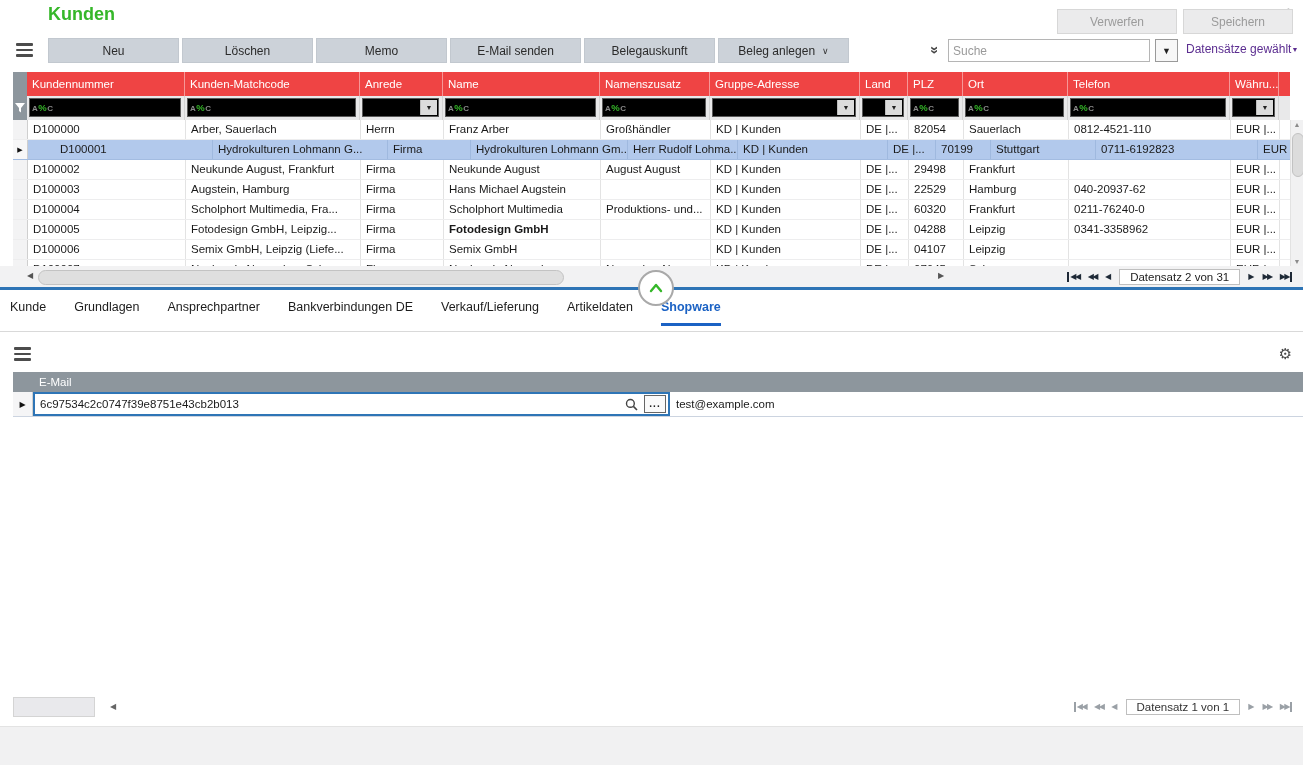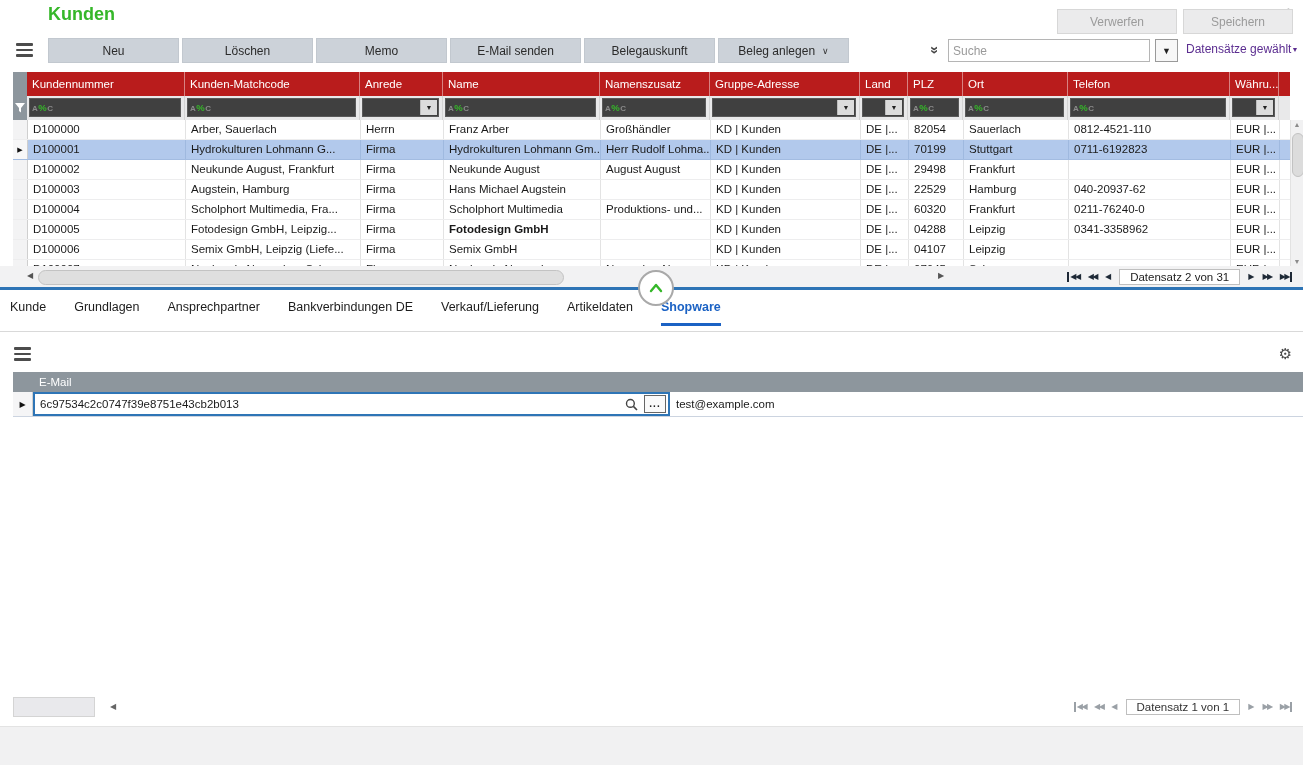--- a/index.html
+++ b/index.html
@@ -23,28 +23,28 @@
   .search-box{left:948px;top:39px;width:202px;height:23px;box-sizing:border-box;border:1px solid #b5b5b5;
           font-size:12px;padding:0 4px;color:#333;outline:none;}
   .search-box::placeholder{color:#9a9a9a;}
   .search-dd{left:1155px;top:39px;width:23px;height:23px;box-sizing:border-box;border:1px solid #9a9a9a;
           background:#f7f7f7;display:flex;align-items:center;justify-content:center;font-size:9px;color:#222;cursor:pointer;}
   .records-select{left:1186px;top:42px;font-size:12px;color:#5b2d90;cursor:pointer;display:flex;align-items:center;gap:0;}
   .records-select .caret{font-size:7px;}
   
   .grid{left:13px;top:72px;width:1277px;height:194px;overflow:hidden;}
   .grow,.ghead,.gfilter{display:flex;width:1277px;}
-  .ghead{height:24px;background:#b91c1c;}
+  .ghead{height:24px;background:#ef4444;}
   .hcell{flex:none;box-sizing:border-box;color:#fff;font-size:11.5px;line-height:24px;padding-left:5px;
          border-right:1px solid rgba(255,255,255,.45);white-space:nowrap;overflow:hidden;cursor:pointer;}
   .corner{flex:none;width:14px;background:#8d969d;}
   .gfilter{height:24px;background:#e9e9ea;}
   .fcell{flex:none;box-sizing:border-box;height:24px;padding:2px 3px 2px 2px;border-right:1px solid #d4d4d4;}
   .fgutter{flex:none;width:14px;background:#8d969d;display:flex;align-items:center;justify-content:center;cursor:pointer;}
-  .fbox{height:19px;box-sizing:border-box;background:#404040;border:1px solid #5a5a5a;position:relative;
+  .fbox{height:19px;box-sizing:border-box;background:#000000;border:1px solid #5a5a5a;position:relative;
         display:flex;align-items:center;cursor:text;}
   .azc{font-size:8px;font-weight:bold;color:#8a8a8a;padding-left:2px;letter-spacing:.5px;}
   .azc .pct{color:#35b729;font-size:9.5px;}
   .ddb{position:absolute;right:1px;top:1px;bottom:1px;width:16px;background:#dcdcdc;border-left:1px solid #bdbdbd;
        display:flex;align-items:center;justify-content:center;font-size:7px;color:#222;cursor:pointer;}
   .grow{height:20px;background:#fff;border-bottom:1px solid #ededee;box-sizing:border-box;cursor:default;}
   .gcell{flex:none;box-sizing:border-box;font-size:11.5px;line-height:19px;padding-left:5px;
          border-right:1px solid #e3e3e3;white-space:nowrap;overflow:hidden;}
   .rgutter{flex:none;width:14px;background:#f3f3f4;border-right:1px solid #cfcfcf;
            display:flex;align-items:center;justify-content:center;font-size:7px;color:#111;}
@@ -239,21 +239,21 @@
         <div class="gcell" style="width: 150px;">KD | Kunden</div>
         <div class="gcell" style="width: 48px;">DE |...</div>
         <div class="gcell" style="width: 55px;">82054</div>
         <div class="gcell" style="width: 105px;">Sauerlach</div>
         <div class="gcell" style="width: 162px;">0812-4521-110</div>
         <div class="gcell" style="width: 49px;">EUR |...</div>
         <div class="gcell" style="width: 11px; border-right: none;"></div>
       </div>
       <div class="grow sel">
         <div class="rgutter">▶</div>
-        <div class="gcell" style="width: 158px;">D100001</div>
+        <div class="gcell" style="width: 158px; margin-left: 27px;">D100001</div>
         <div class="gcell" style="width: 175px;">Hydrokulturen Lohmann G...</div>
         <div class="gcell" style="width: 83px;">Firma</div>
         <div class="gcell" style="width: 157px;">Hydrokulturen Lohmann Gm...</div>
         <div class="gcell" style="width: 110px;">Herr Rudolf Lohma...</div>
         <div class="gcell" style="width: 150px;">KD | Kunden</div>
         <div class="gcell" style="width: 48px;">DE |...</div>
         <div class="gcell" style="width: 55px;">70199</div>
         <div class="gcell" style="width: 105px;">Stuttgart</div>
         <div class="gcell" style="width: 162px;">0711-6192823</div>
         <div class="gcell" style="width: 49px;">EUR |...</div>

